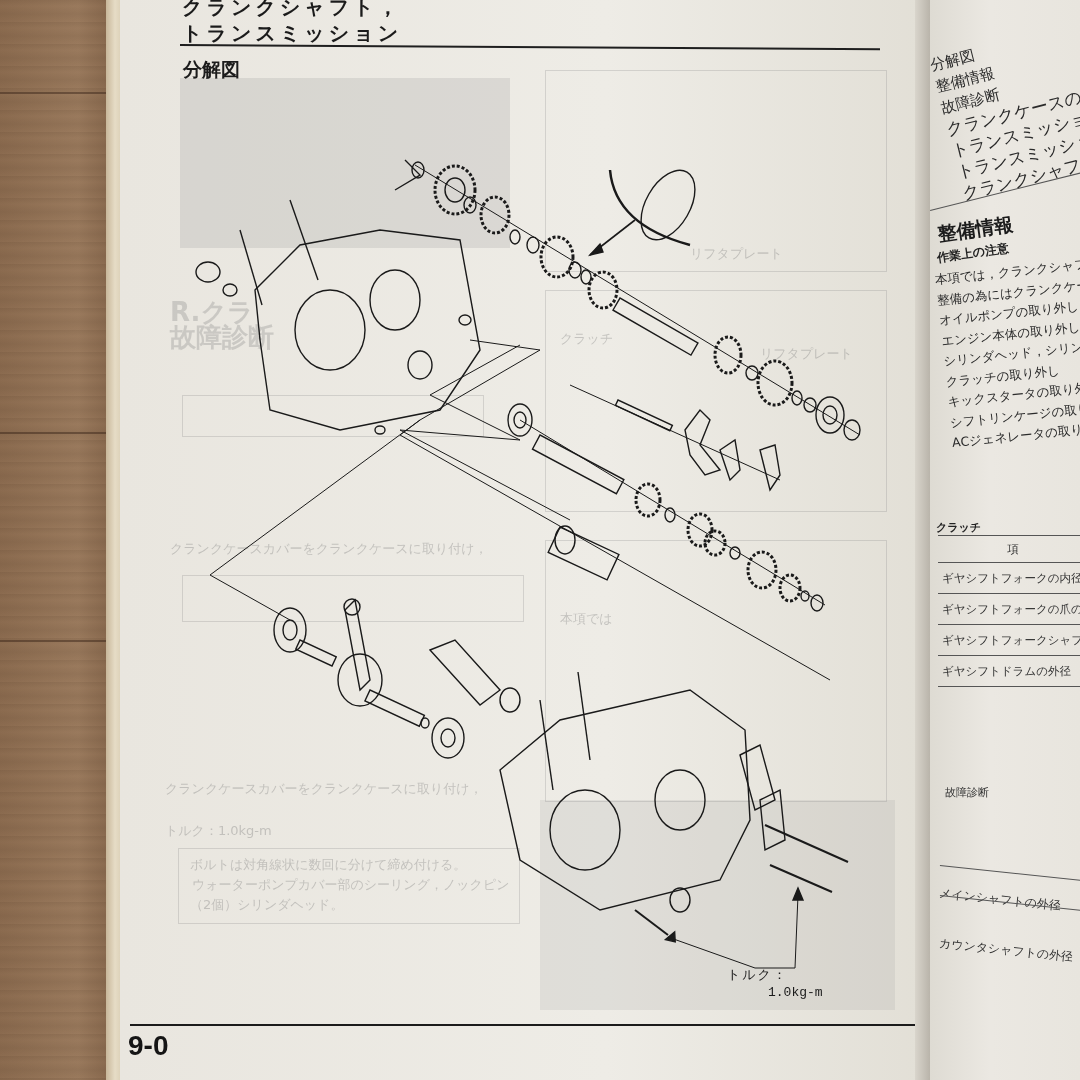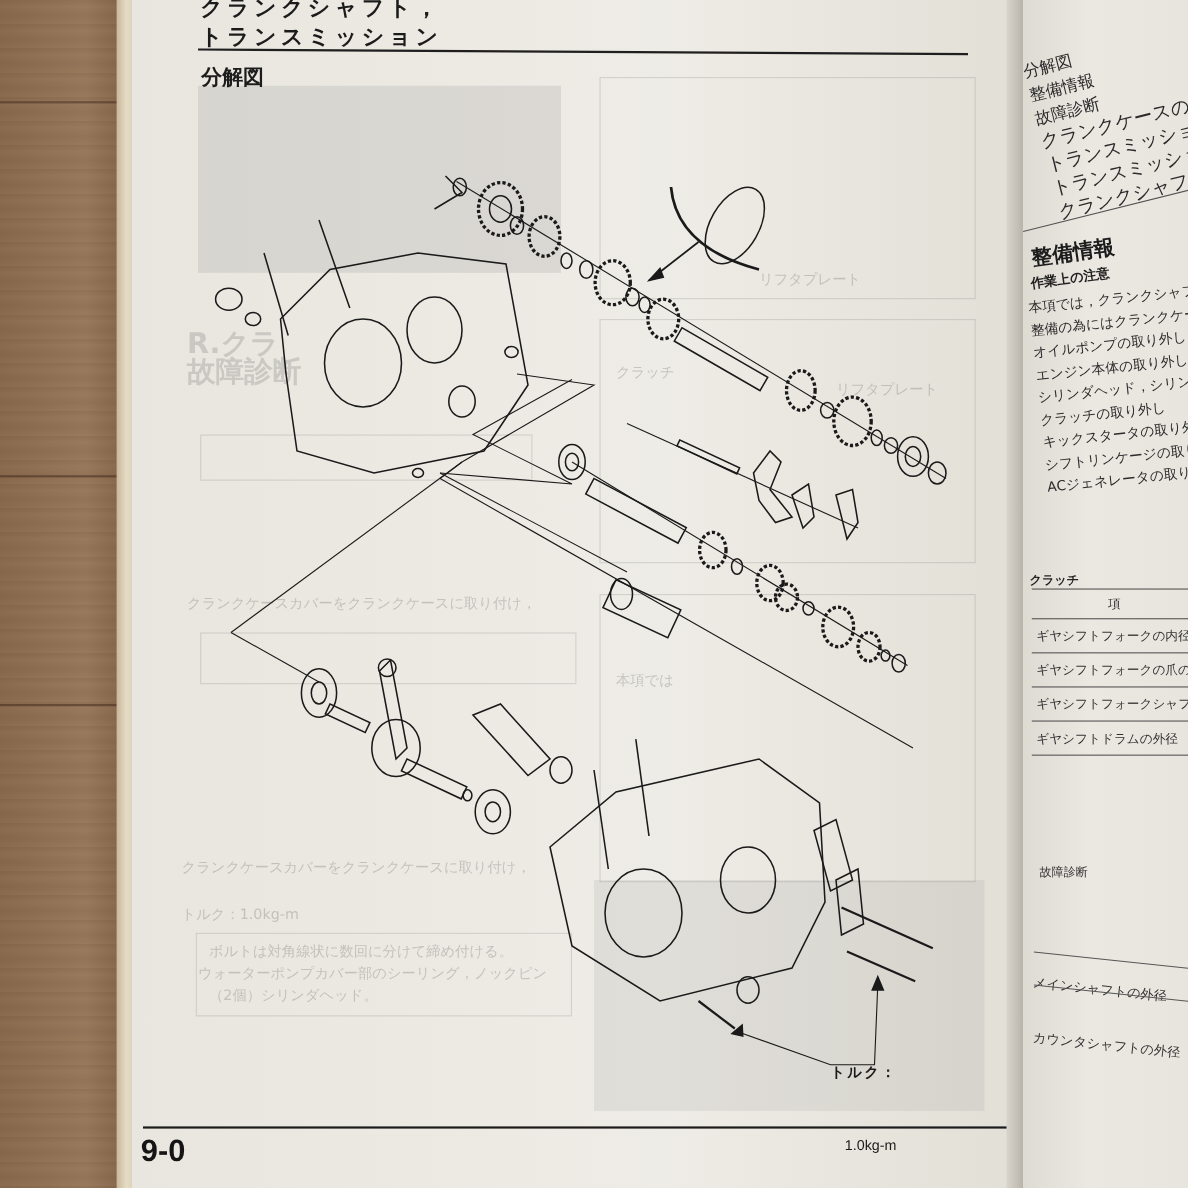--- a/index.html
+++ b/index.html
@@ -45,24 +45,24 @@
     .section-label {
       position: absolute; left: 183px; top: 57px; font-size: 19px; font-weight: bold; color:#1c1c1c;
     }
     .ghost {
       position: absolute; color: rgba(120,120,120,0.35); font-size: 13px; white-space: nowrap;
     }
     .ghost-big { font-size: 26px; font-weight: bold; color: rgba(130,130,130,0.30); }
     .ghost-box { position:absolute; border: 1px solid rgba(140,140,140,0.28); }
     .ghost-photo { position:absolute; background: rgba(150,150,150,0.22); }
     .torque-label {
-      position:absolute; left: 755px; top: 966px; font-size: 13px; font-weight: bold; color:#1b1b1b; letter-spacing: 2px;
+      position:absolute; left: 727px; top: 966px; font-size: 13px; font-weight: normal; color:#1b1b1b; letter-spacing: 2px;
     }
     .torque-value {
-      position:absolute; left: 768px; top: 985px; font-size: 13px; color:#1b1b1b; font-family:Liberation Sans, sans-serif;margin-top:48px;
+      position:absolute; left: 768px; top: 985px; font-size: 13px; color:#1b1b1b; font-family:Liberation Mono, monospace;
     }
     .bottom-rule { position:absolute; left: 130px; top: 1024px; width: 800px; height: 2px; background:#1b1b1b; }
     .page-number {
       position:absolute; left: 128px; top: 1030px; font-size: 28px; font-weight: bold; color:#151515;
       font-family: "Liberation Sans", sans-serif;
     }
     .diagram { position:absolute; left: 0; top: 0; }
     .toc { position:absolute; left: 930px; top: 0; transform: rotate(-14deg); transform-origin: 0 0; }
     .toc-item { font-size: 15px; color:#2a2a2a; white-space: nowrap; line-height: 22px; }
     .rp-heading { position:absolute; left: 936px; top: 222px; font-size: 19px; font-weight:bold; color:#1c1c1c; transform: rotate(-8deg); transform-origin: 0 0;}
@@ -95,21 +95,21 @@
 <div class="ghost-photo" style="left:540px;top:800px;width:355px;height:210px;background:rgba(150,150,150,0.16)"></div>
 <div class="ghost ghost-big" style="left:170px;top:295px">R.クラ</div>
 <div class="ghost ghost-big" style="left:170px;top:320px">故障診断</div>
 <div class="ghost-box" style="left:182px;top:395px;width:300px;height:40px;"></div>
 <div class="ghost" style="left:170px;top:540px">クランクケースカバーをクランクケースに取り付け，</div>
 <div class="ghost-box" style="left:182px;top:575px;width:340px;height:45px;"></div>
 <div class="ghost" style="left:165px;top:780px">クランクケースカバーをクランクケースに取り付け，</div>
 <div class="ghost" style="left:165px;top:822px">トルク：1.0kg-m</div>
 <div class="ghost-box" style="left:178px;top:848px;width:340px;height:74px;"></div>
 <div class="ghost" style="left:190px;top:856px">ボルトは対角線状に数回に分けて締め付ける。</div>
-<div class="ghost" style="left:180px;top:876px">ウォーターポンプカバー部のシーリング，ノックピン</div>
+<div class="ghost" style="left:192px;top:876px">ウォーターポンプカバー部のシーリング，ノックピン</div>
 <div class="ghost" style="left:190px;top:896px">（2個）シリンダヘッド。</div>
 <div class="ghost" style="left:690px;top:245px">リフタプレート</div>
 <div class="ghost" style="left:560px;top:330px">クラッチ</div>
 <div class="ghost" style="left:760px;top:345px">リフタプレート</div>
 <div class="ghost" style="left:560px;top:610px">本項では</div>
 
 <div class="title-block">
   <div class="title-line">クランクシャフト，</div>
   <div class="title-line">トランスミッション</div>
 </div>

